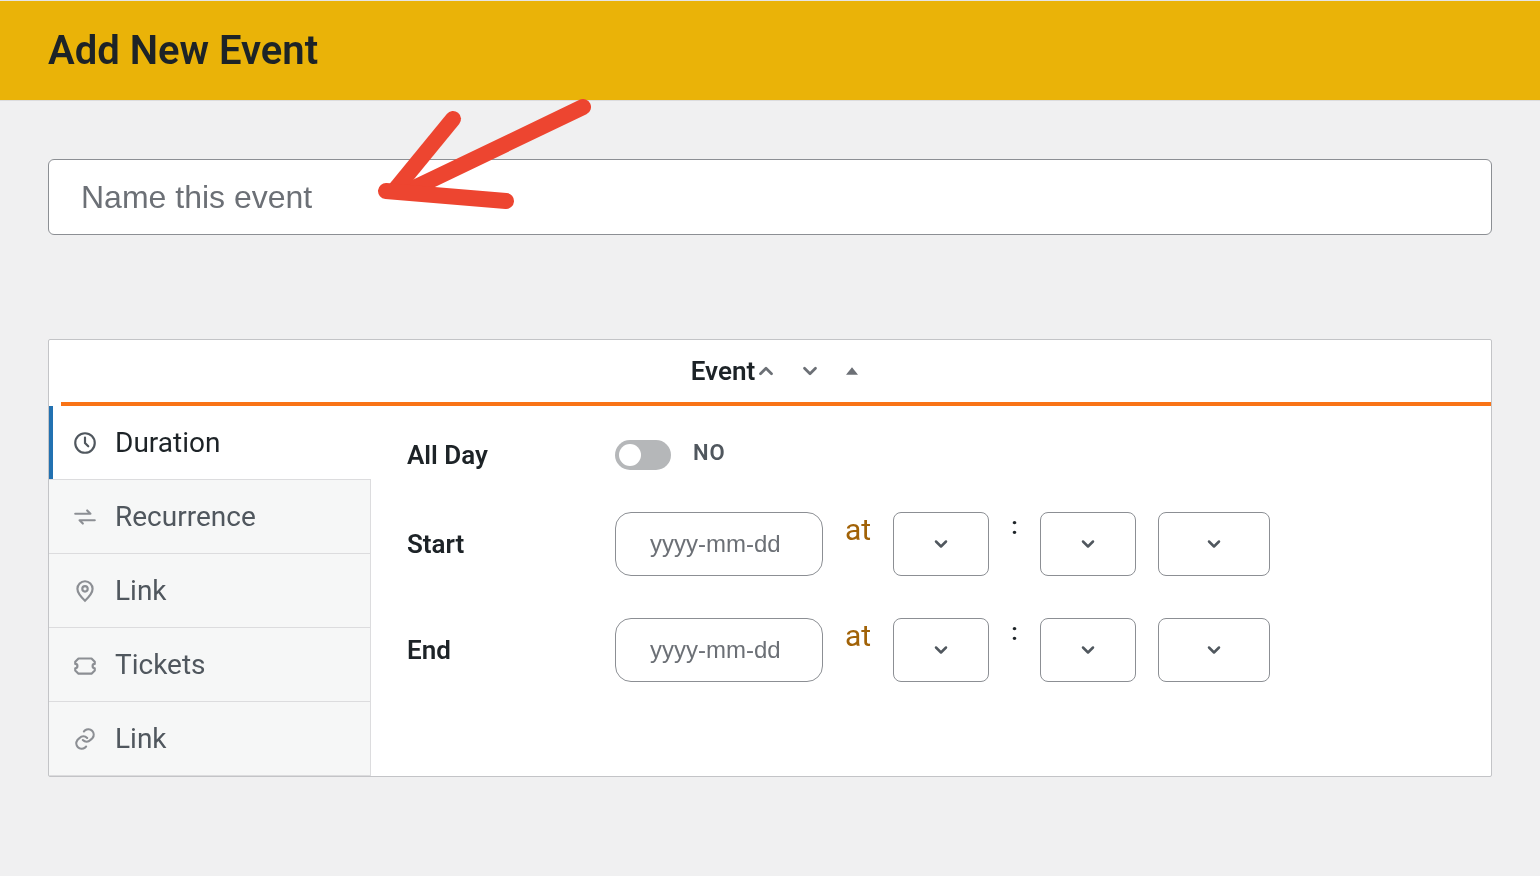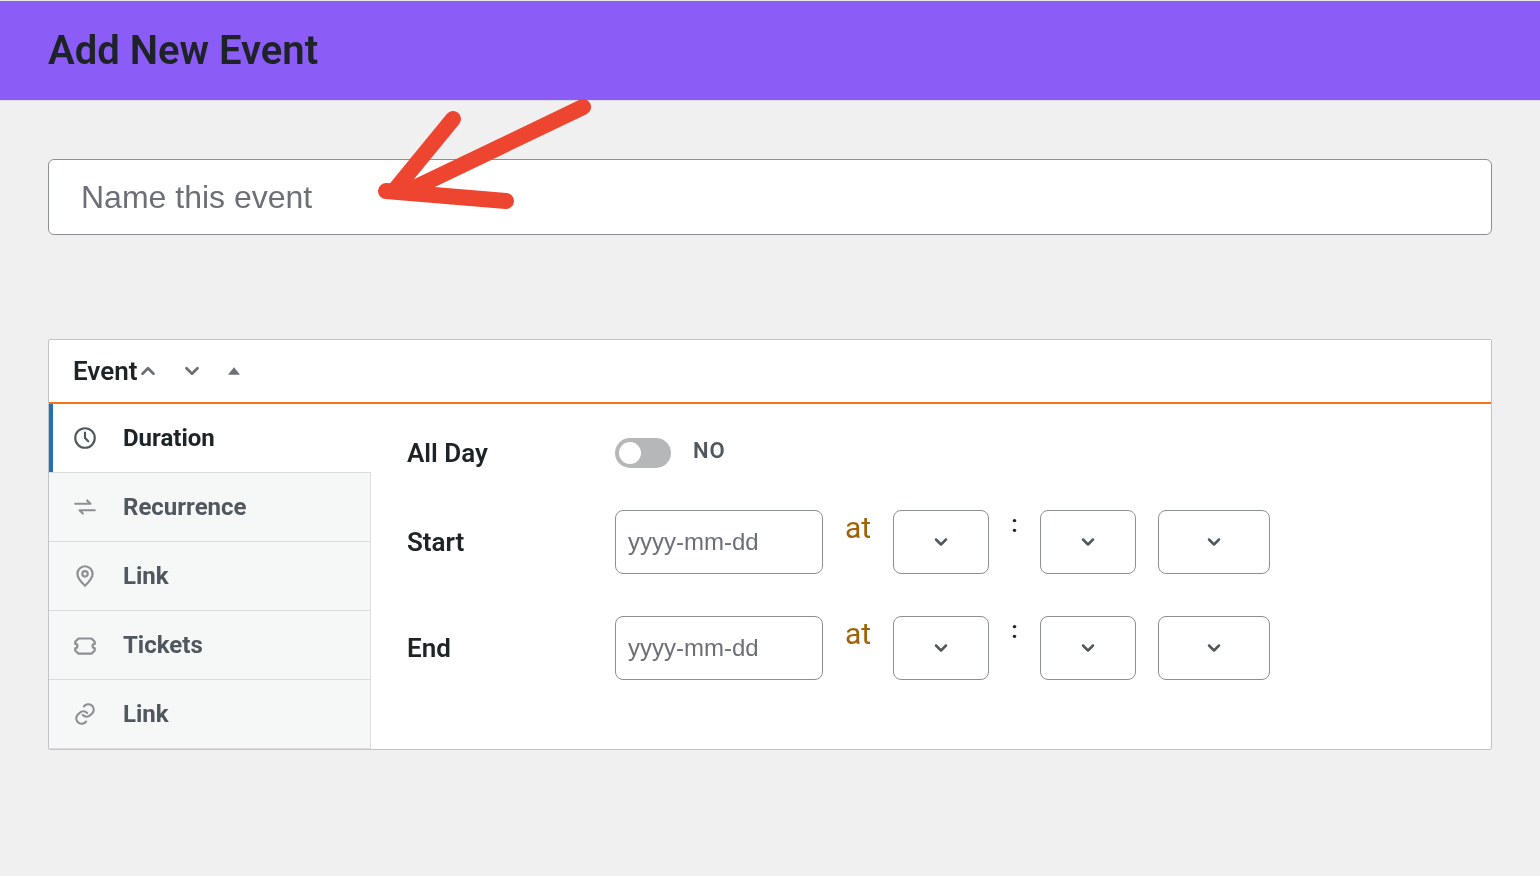--- a/index.html
+++ b/index.html
@@ -4,21 +4,21 @@
 <style>
   * { box-sizing: border-box; }
   body {
     margin: 0;
     font-family: -apple-system, BlinkMacSystemFont, "Segoe UI", Roboto, Helvetica, Arial, sans-serif;
     background: #f0f0f1;
     color: #1d2327;
     width: 1540px;
   }
   .topbar {
-    background: #8b5cf6;
+    background: #eab308;
     border-top: 1px solid #e5e5e5;
     border-bottom: 1px solid #dcdcde;
     padding: 26px 48px 26px 48px;
   }
   .page-title {
     font-size: 40px;
     font-weight: 600;
     margin: 0;
     color: #1d2327;
   }
@@ -47,23 +47,24 @@
   }
   .panel {
     margin-top: 104px;
     border: 1px solid #c3c4c7;
     border-radius: 2px;
     background: #fff;
   }
   .panel-header {
     display: flex;
     align-items: center;
-    justify-content: flex-start;
+    justify-content: center;
     padding: 16px 24px;
-    border-bottom: 2px solid #f97316;
+    border-bottom: 4px solid #f97316;
+    margin-left: 12px;
   }
   .panel-title {
     font-size: 26px;
     font-weight: 600;
   }
   .panel-controls {
     display: flex;
     align-items: center;
     gap: 22px;
     color: #6c7076;
@@ -73,24 +74,24 @@
     display: flex;
   }
   .tabs {
     width: 322px;
     border-right: 1px solid #dcdcde;
     background: #f6f7f7;
   }
   .tab {
     display: flex;
     align-items: center;
-    gap: 24px;
+    gap: 16px;
     padding: 20px 22px;
-    font-size: 24px;
-    font-weight: 700;
+    font-size: 28px;
+    font-weight: 400;
     color: #50575e;
     border-bottom: 1px solid #dcdcde;
     cursor: pointer;
     background: #f6f7f7;
     position: relative;
   }
   .tab.active {
     background: #fff;
     color: #1d2327;
     border-right: none;
@@ -145,24 +146,24 @@
   }
   .toggle-label {
     font-size: 22px;
     font-weight: 600;
     color:#50575e;
     letter-spacing:1px;
   }
   .date-input {
     width: 208px;
     height: 64px;
-    padding: 0 12px;
+    padding: 0 34px;
     font-size: 24px;
     border: 1px solid #8c8f94;
-    border-radius: 8px;
+    border-radius: 16px;
     background:#fff;
   }
   .date-input::placeholder { color:#6c7076; }
   .at-text { font-size:30px; color:#a16207; }
   .colon { font-size:24px; font-weight:600; }
   .select-box {
     height: 64px;
     border: 1px solid #8c8f94;
     border-radius: 8px;
     background:#fff;

